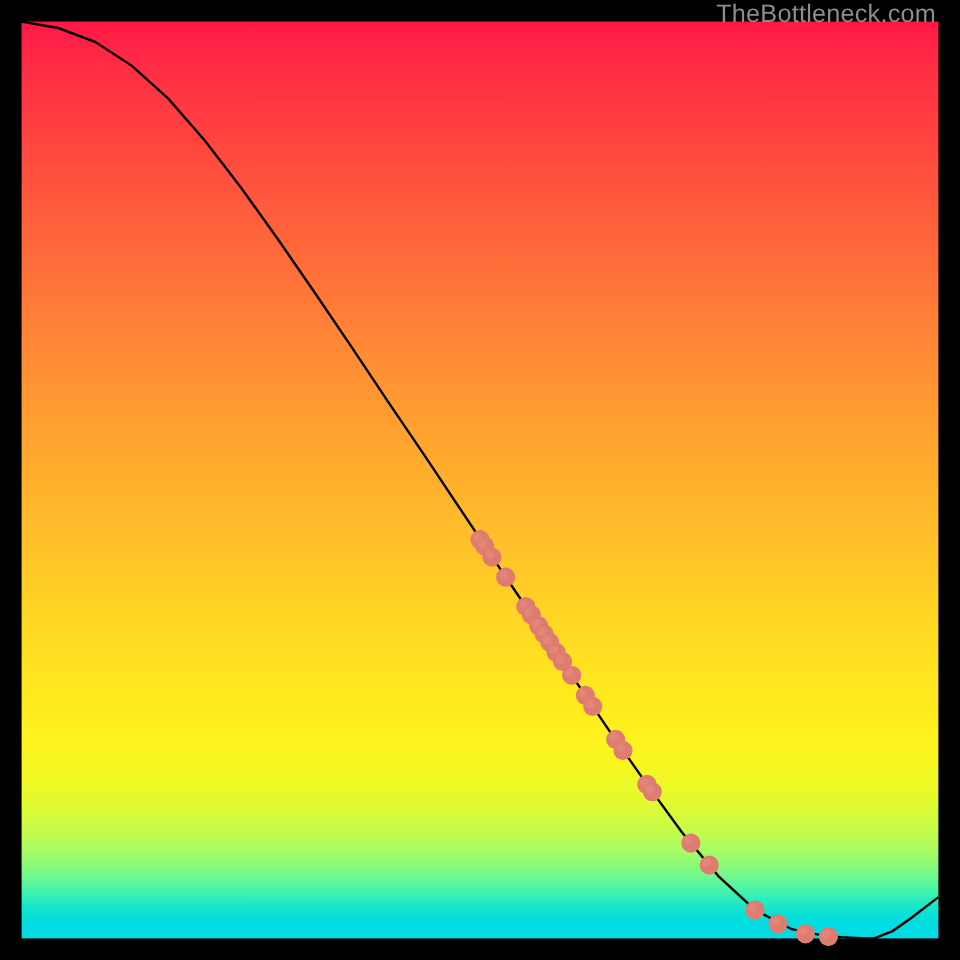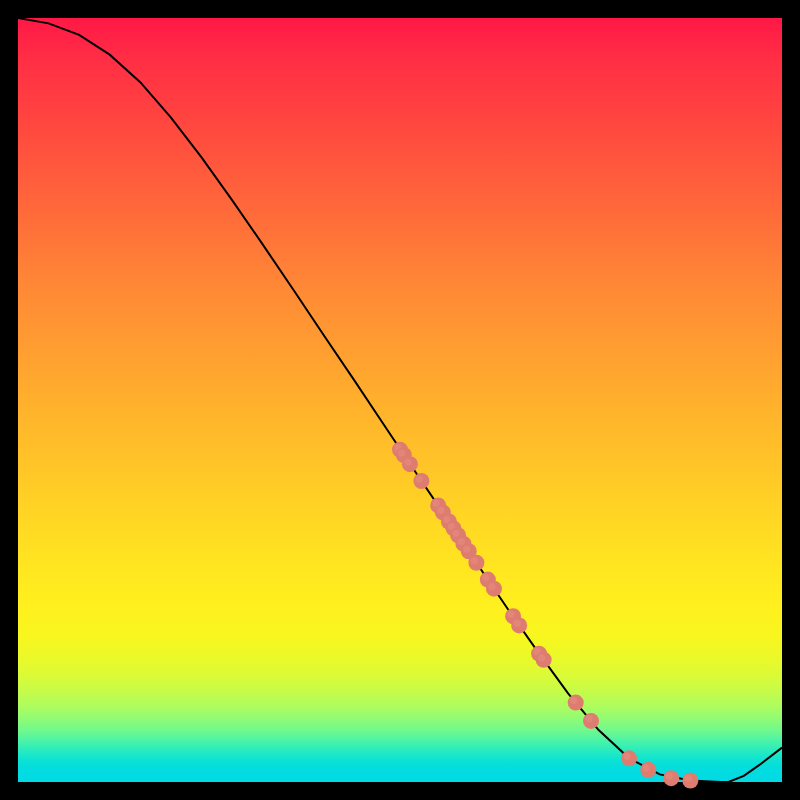--- a/index.html
+++ b/index.html
@@ -83,20 +83,21 @@
   }
   .dot-shine {
     fill: #e58f83;
   }
 </style>
 </head>
 <body>
 
 <div class="frame">
   <div class="plot"></div>
+  <div class="watermark">TheBottleneck.com</div>
   <svg class="overlay" viewBox="0 0 764 764" preserveAspectRatio="none">
     <path class="curve" d="M0.00 0.00 L30.56 5.35 L61.12 16.81 L91.68 36.67 L122.24 64.18 L152.80 99.32 L183.36 139.05 L213.92 181.83 L244.48 226.14 L275.04 271.22 L305.60 317.06 L336.16 362.14 L366.72 407.98 L397.28 453.82 L427.84 498.89 L458.40 544.73 L488.96 589.81 L519.52 633.36 L550.08 675.38 L580.64 712.05 L611.20 740.32 L641.76 756.36 L672.32 762.47 L702.88 764.00 L710.52 764.00 L725.80 757.89 L741.08 747.19 L764.00 729.62"></path>
     <g>
         <circle class="dot" cx="382.00" cy="431.66" r="8"></circle>
         <circle class="dot-shine" cx="380.00" cy="429.66" r="3.60" opacity="0.5"></circle>
         <circle class="dot" cx="385.82" cy="437.01" r="8"></circle>
         <circle class="dot-shine" cx="383.82" cy="435.01" r="3.60" opacity="0.5"></circle>
         <circle class="dot" cx="391.93" cy="446.18" r="8"></circle>
         <circle class="dot-shine" cx="389.93" cy="444.18" r="3.60" opacity="0.5"></circle>
         <circle class="dot" cx="403.39" cy="462.98" r="8"></circle>

